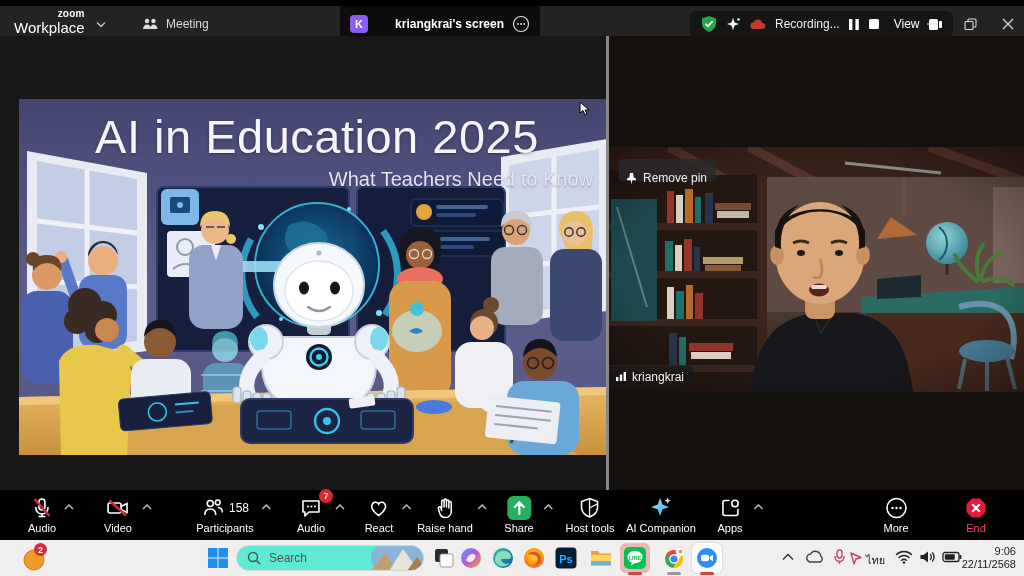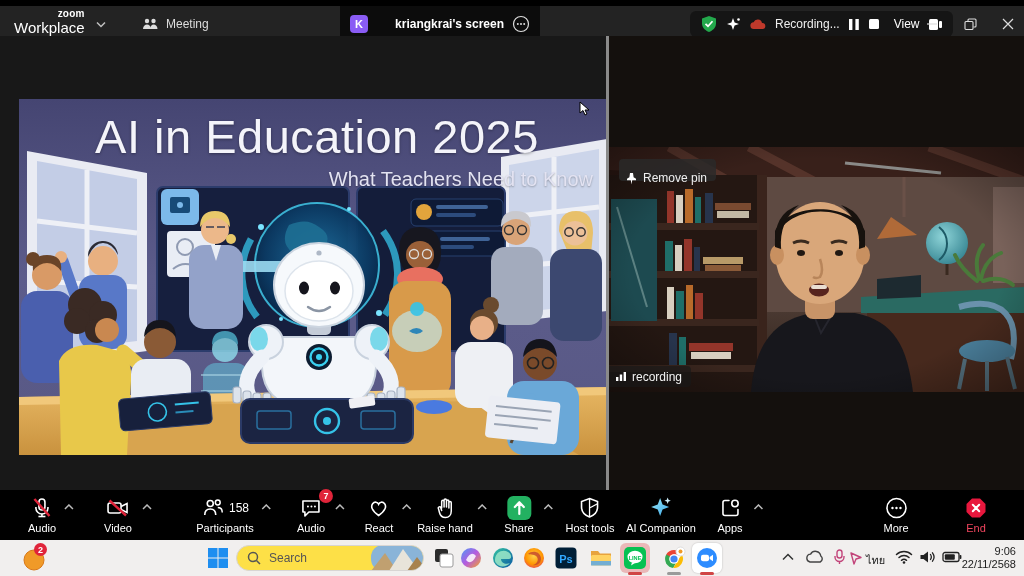--- a/index.html
+++ b/index.html
@@ -45,21 +45,21 @@
   .lbl-red { color:#f0455e !important; }
   .caret { position:absolute; top:10px; }
   .badge { position:absolute; border-radius:50%; background:#e0243a; color:#fff; font-weight:700; display:flex; align-items:center; justify-content:center; }
   .chat-badge { width:14px; height:14px; font-size:9px; top:-5px; right:-8px; }
 
   
   #taskbar { position:absolute; left:0; top:540px; width:1024px; height:36px; background:#f1efee; }
   .task-ico { position:absolute; top:6px; width:24px; height:24px; }
   .tile { position:absolute; top:3px; width:30px; height:30px; border-radius:6px; display:flex; align-items:center; justify-content:center; }
   .underline-pill { position:absolute; top:32px; width:14px; height:3px; border-radius:2px; transform:translateX(-50%); }
-  #search-box { position:absolute; left:236px; top:5px; width:188px; height:26px; background:#fde047; border:1px solid #d8d5d3; border-radius:13px; display:flex; align-items:center; gap:8px; padding-left:10px; overflow:hidden; }
+  #search-box { position:absolute; left:236px; top:5px; width:188px; height:26px; background:#5eead4; border:1px solid #d8d5d3; border-radius:13px; display:flex; align-items:center; gap:8px; padding-left:10px; overflow:hidden; }
   #search-box span { color:#555; font-size:12px; flex:1; }
   .tray-text { position:absolute; color:#1b1b1b; font-size:11px; }
   #clock { position:absolute; right:8px; top:5px; text-align:right; color:#1b1b1b; font-size:11px; line-height:13px; }
 </style>
 </head>
 <body>
 
 <div id="stage">
 
   <div id="titlebar">
@@ -462,21 +462,21 @@
           <path d="M4 1 h3 l.6 4.2 L10 6.8 v1.4 H6.2 L5.5 12.6 4.8 8.2 H1 V6.8 L3.4 5.2 Z" fill="#fff"></path>
         </svg>
         <span>Remove pin</span>
       </div>
       <div class="name-tag">
         <svg width="12" height="11" viewBox="0 0 12 11">
           <rect x="1" y="6" width="2.4" height="4" fill="#fff"></rect>
             <rect x="4.8" y="3.5" width="2.4" height="6.5" fill="#fff"></rect>
             <rect x="8.6" y="1" width="2.4" height="9" fill="#fff"></rect>
         </svg>
-        <span>recording</span>
+        <span>kriangkrai</span>
       </div>
     </div>
   </div>
 
   <div id="zoom-toolbar">
 
     <div class="tool" style="left:42px">
       <div class="ico-row">
         <svg width="24" height="24" viewBox="0 0 24 24">
           <rect x="9" y="3" width="6" height="11" rx="3" fill="none" stroke="#fff" stroke-width="1.6"></rect>

